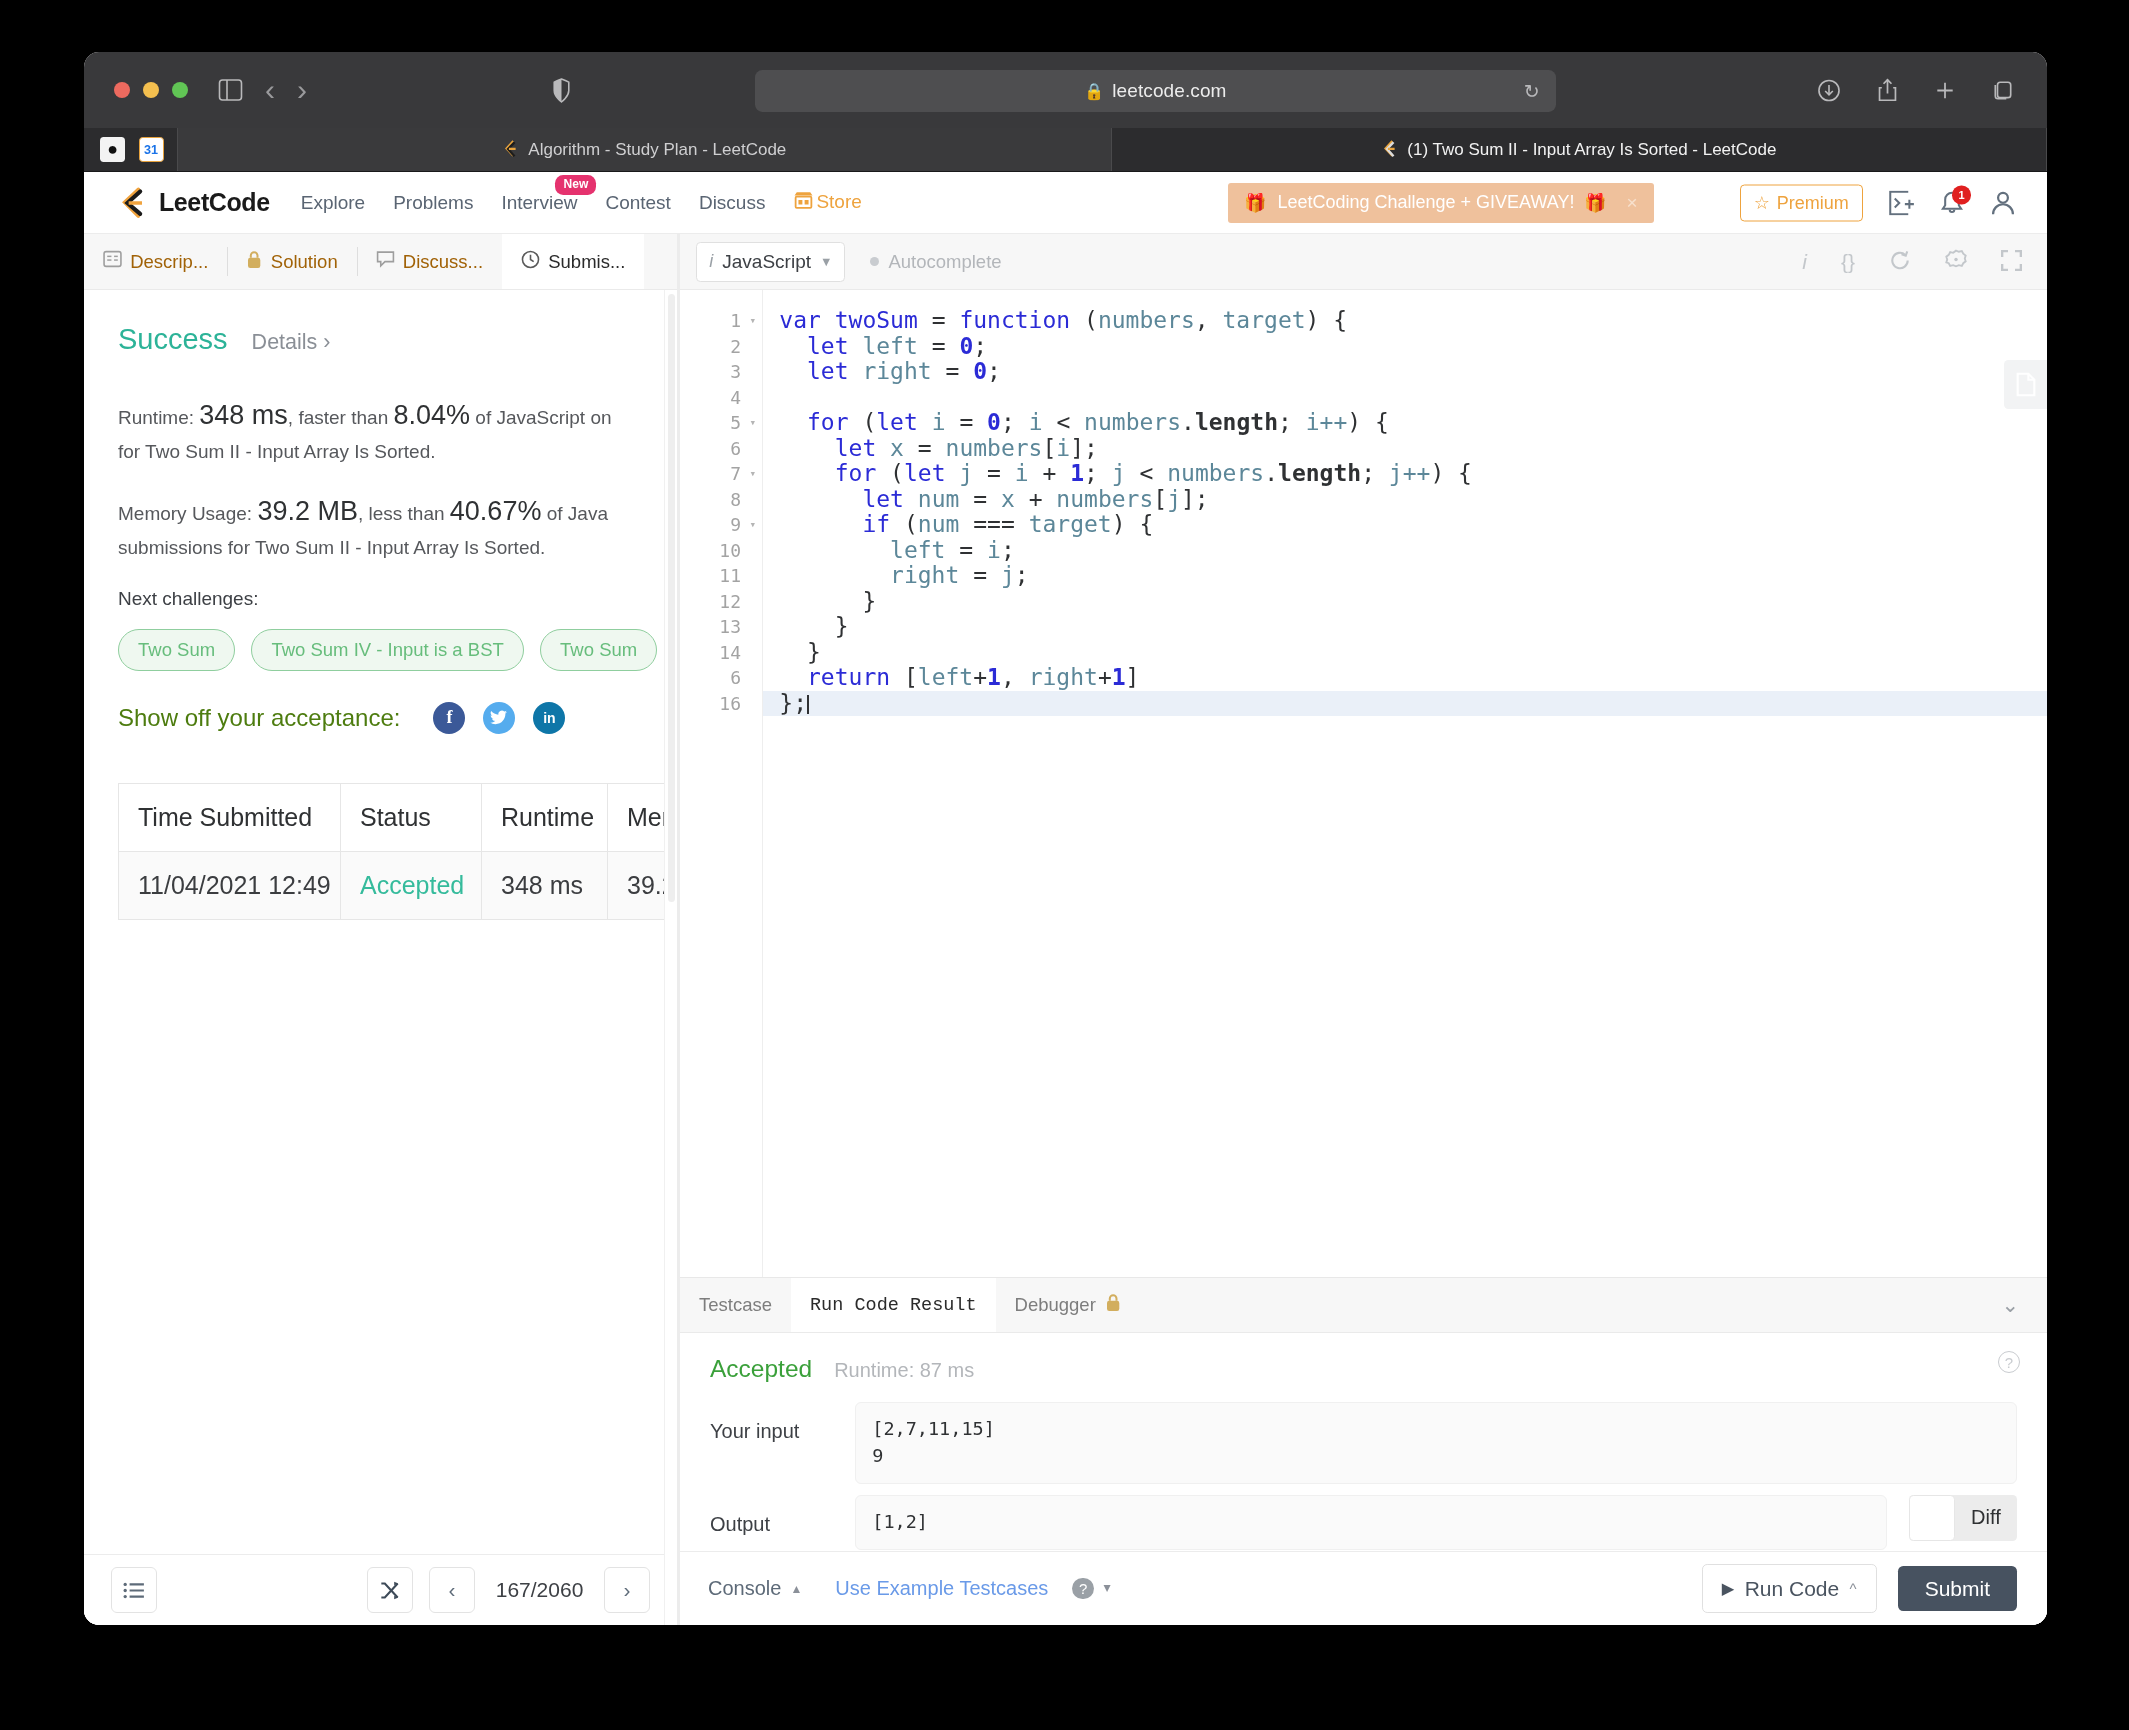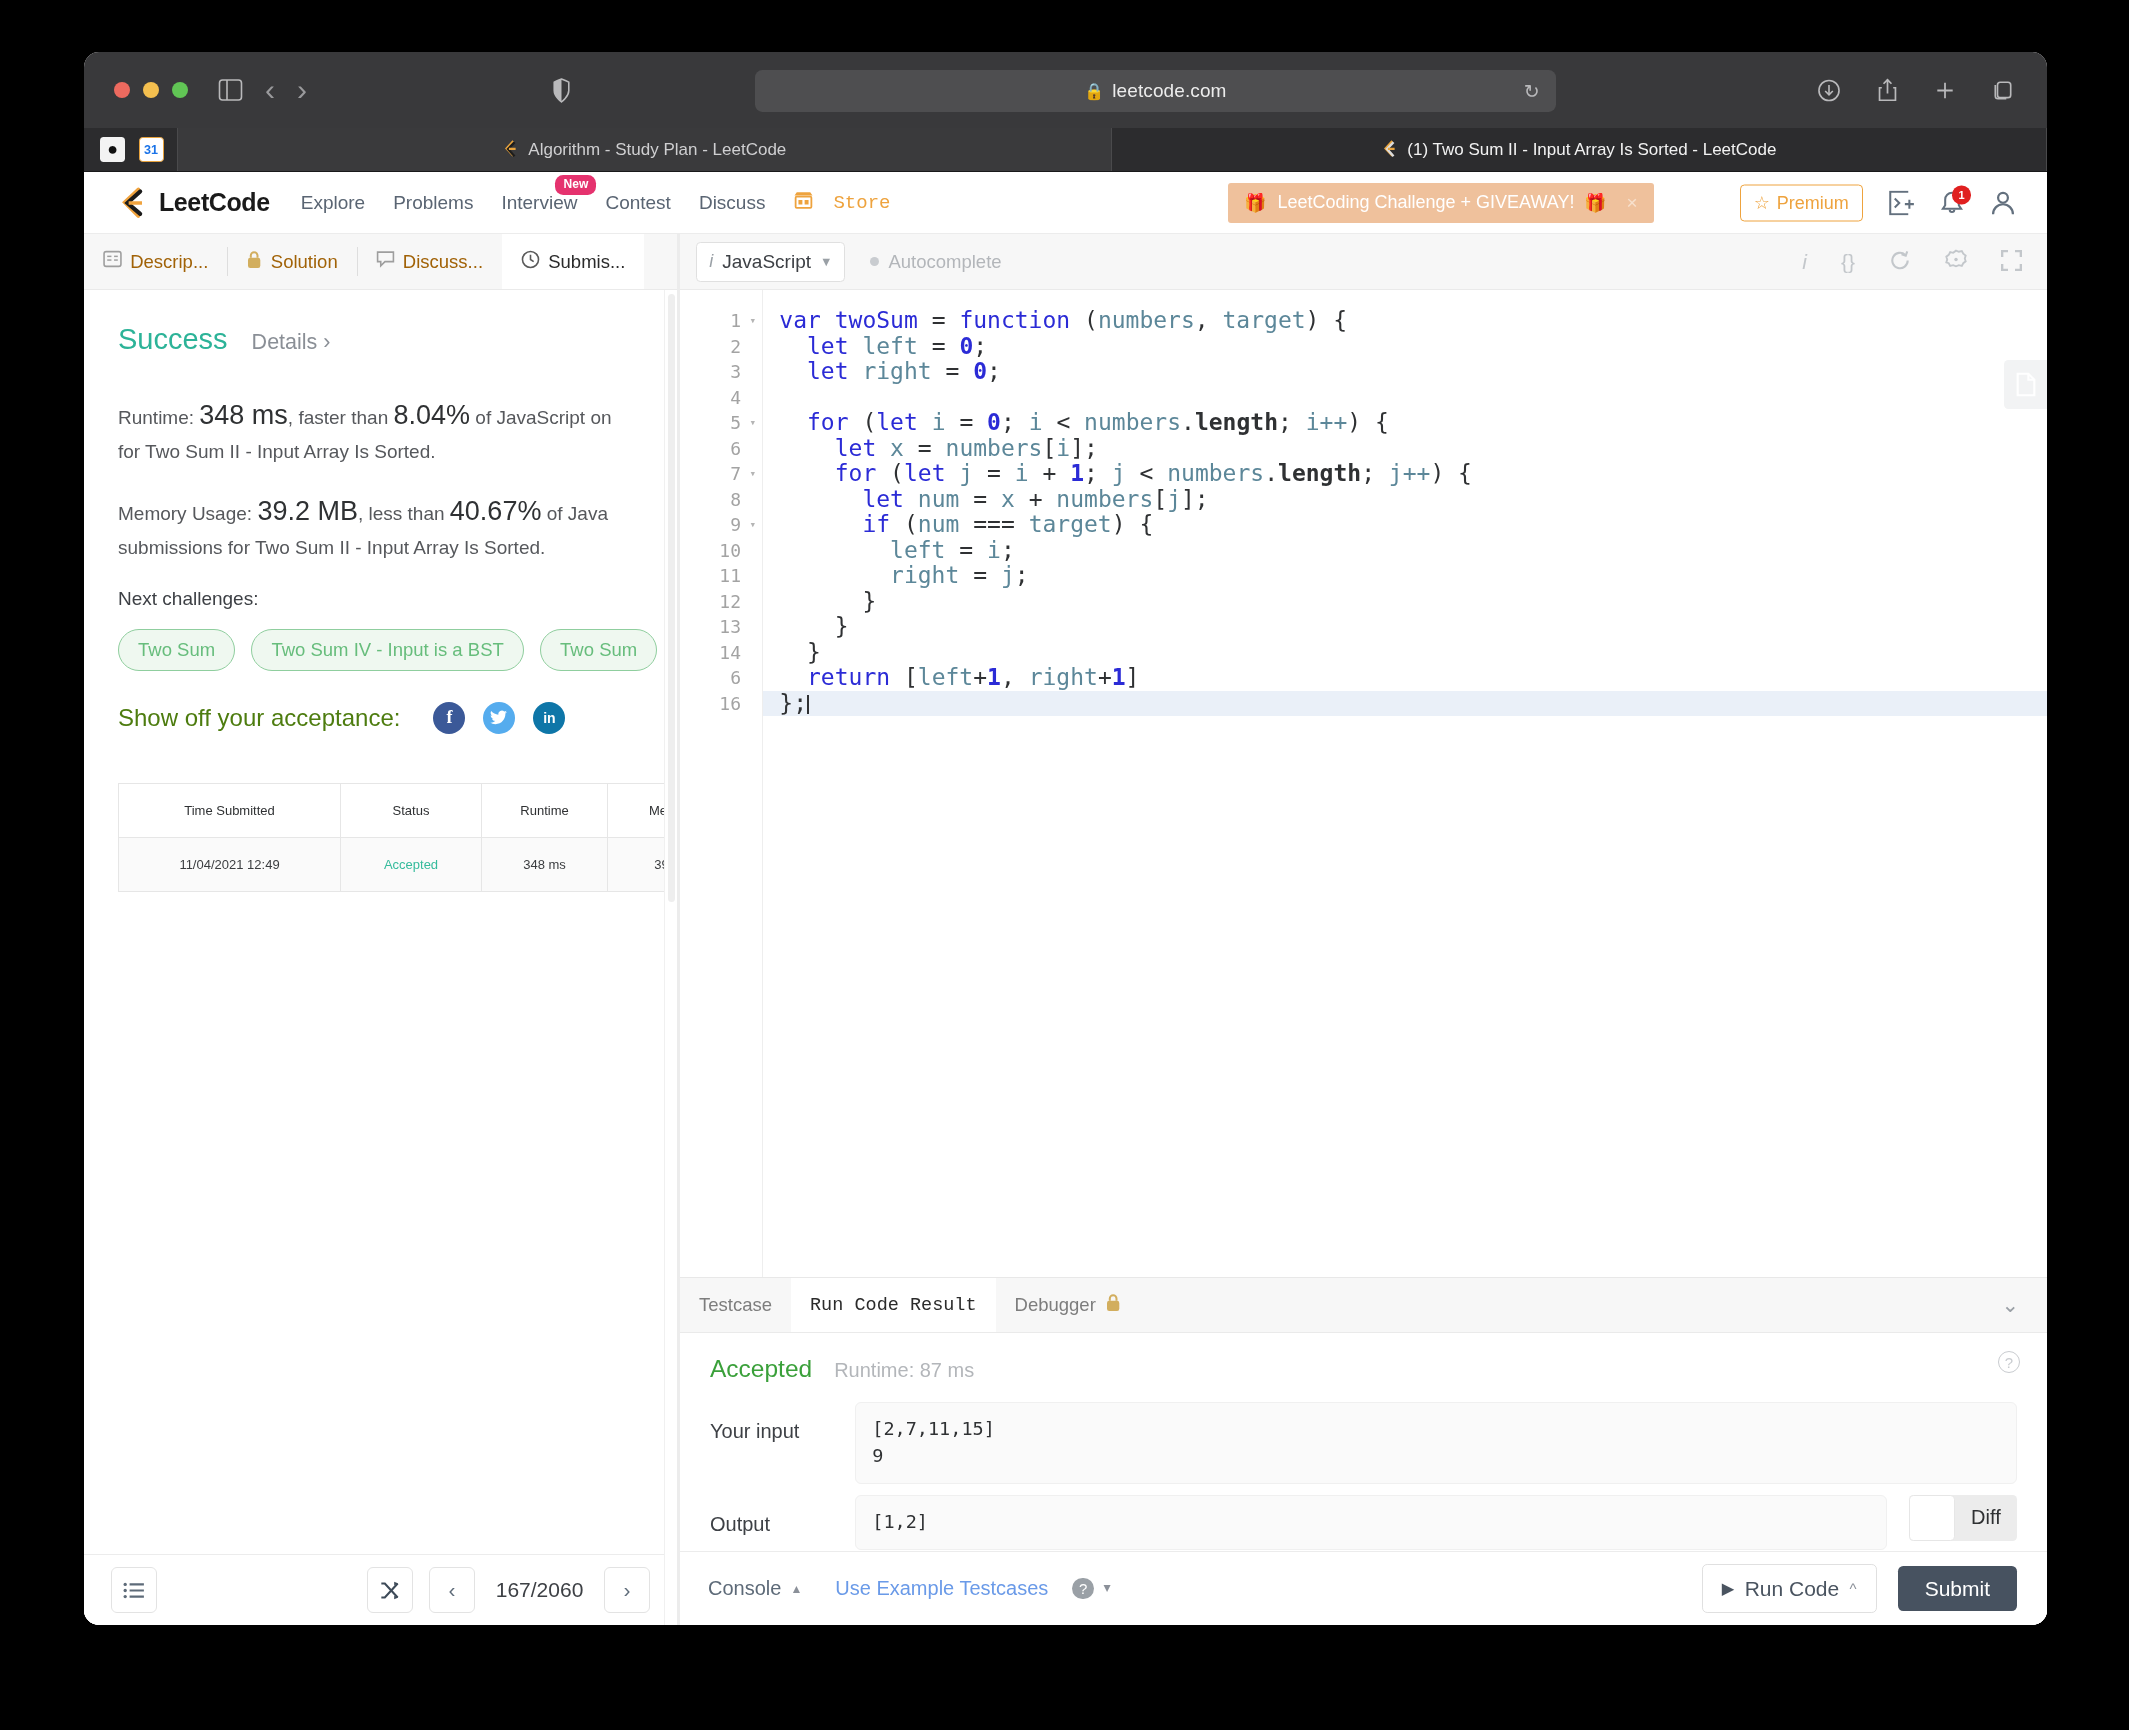--- a/index.html
+++ b/index.html
@@ -125,21 +125,21 @@
     border-bottom: 0.7px solid #ececec;
     position: relative;
   }
   .brand { display: flex; align-items: center; gap: 9px; margin-right: 31px; }
   .brand-logo { width: 33px; height: 34px; position: relative; }
   .brand-text { font-size: 25px; font-weight: bold; color: #1a1a1a; letter-spacing: -0.4px; }
   .navlinks { display: flex; align-items: center; gap: 28px; }
   .navlink {
     font-size: 19px; color: #5a6573; position: relative; white-space: nowrap;
   }
-  .navlink.store { color: #eea33e; display: flex; align-items: center; gap: 19px; font-family: Liberation Mono, monospace; }
+  .navlink.store { color: #eea33e; display: flex; gap: 2px; }
   .badge-new {
     position: absolute; top: -16.3px; right: -19px;
     background: #e5326e; color: #fff;
     font-size: 12px; font-weight: bold;
     padding: 2.2px 8.2px; border-radius: 8.2px;
     line-height: 1.25;
   }
   .promo {
     position: absolute; right: 393px; top: 50%; transform: translateY(-50%);
     background: #efc19c; border-radius: 3px;
@@ -236,22 +236,22 @@
     margin-top: 49px;
     border: 0.7px solid #e6e6e6;
     width: 578px;
     border-collapse: collapse;
     table-layout: fixed;
   }
   .subtable th, .subtable td {
     border-right: 0.7px solid #e6e6e6;
     border-bottom: 0.7px solid #e6e6e6;
     padding: 19px 19px;
-    font-size: 13px;
-    text-align: center;
+    font-size: 25px;
+    text-align: left;
     font-weight: normal;
     color: #3b3d40;
     white-space: nowrap;
     overflow: hidden;
   }
   .subtable th { color: #2f3133; }
   .subtable tbody tr { background: #fafafa; }
   .subtable td.accepted { color: #35bb9c; }
   .col-time { width: 222px; }
   .col-status { width: 141px; }

